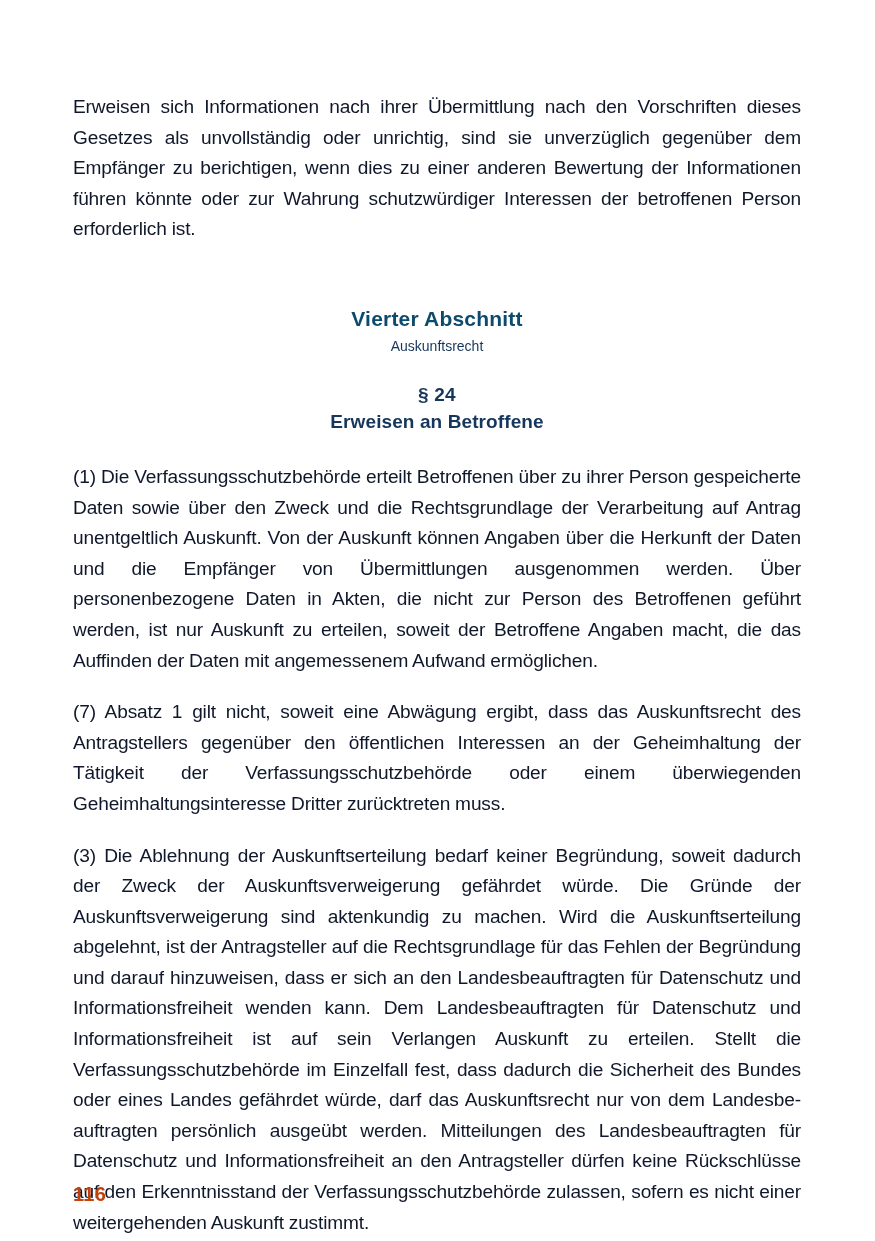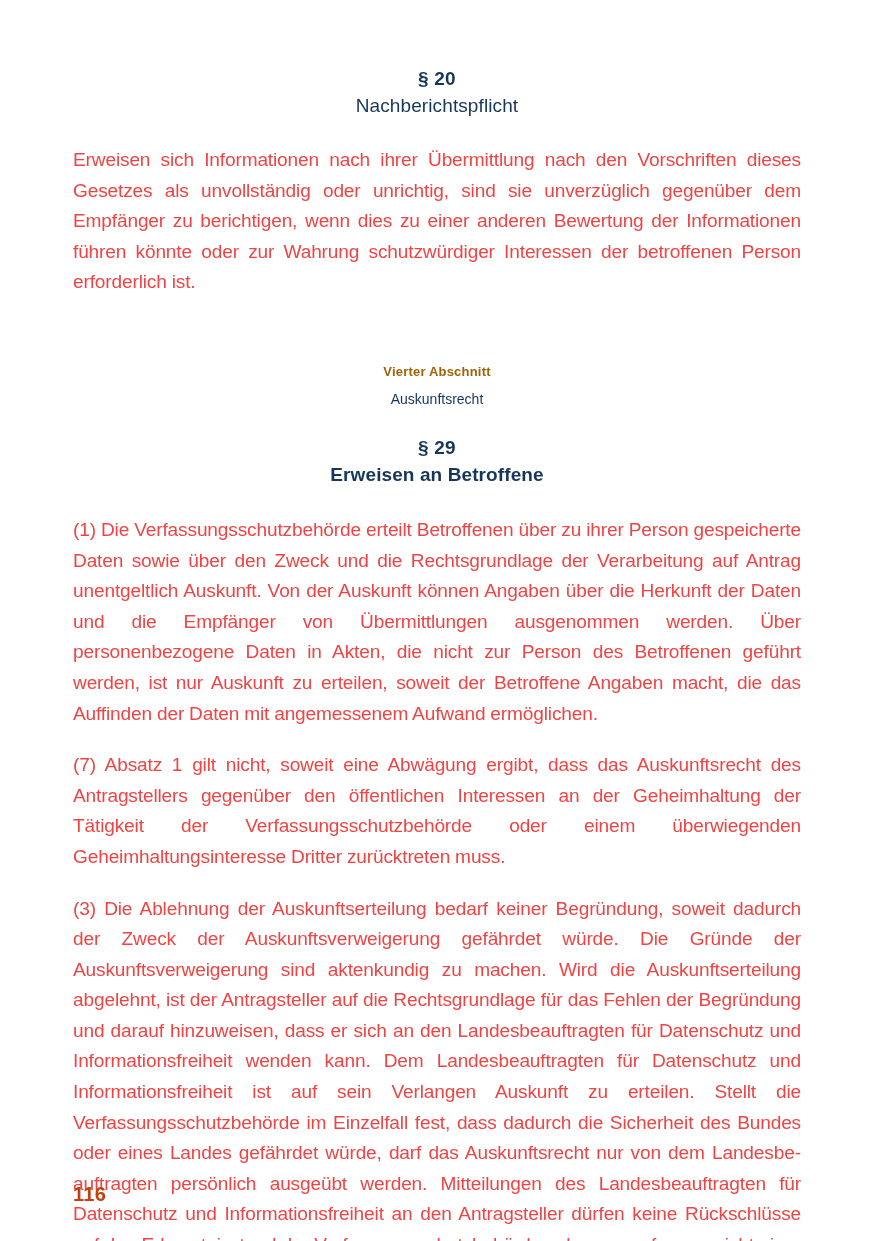--- a/index.html
+++ b/index.html
@@ -49,41 +49,41 @@
     font-size: 19px;
     font-weight: normal;
     line-height: 27px;
     letter-spacing: 0.1px;
     color: #16365c;
   }
   .sec-title.bold {
     font-weight: bold;
   }
   .abschnitt-number {
-    font-size: 13px;
+    font-size: 21px;
     font-weight: bold;
     line-height: 28px;
     letter-spacing: 0.2px;
-    color: #a16207;
+    color: #0c4a6e;
   }
   .abschnitt-title {
     font-size: 14px;
     font-weight: normal;
     line-height: 27px;
     color: #16365c;
   }
 
   
   .para {
     font-size: 19.1px;
     line-height: 30.6px;
     text-align: justify;
     text-justify: inter-word;
     hyphens: manual;
-    color: #ef4444;
+    color: #0f172a;
     margin: 0;
     letter-spacing: -0.15px;
     word-spacing: -0.2px;
   }
   .para + .para {
     margin-top: 21px;
   }
 
   
   .gap-after-heading   { height: 26px; }
@@ -103,40 +103,36 @@
     letter-spacing: 0.3px;
   }
 </style>
 </head>
 <body>
 
 <div class="page">
 
   <div class="content">
 
-    <div class="heading-block">
-      <div class="sec-number">§ 20</div>
-      <div class="sec-title">Nachberichtspflicht</div>
-    </div>
 
     <div class="gap-after-heading"></div>
 
     <p class="para">Erweisen sich Informationen nach ihrer Übermittlung nach den Vorschrif­ten dieses Gesetzes als unvollständig oder unrichtig, sind sie unverzüglich gegenüber dem Empfänger zu berichtigen, wenn dies zu einer anderen Be­wertung der Informationen führen könnte oder zur Wahrung schutzwürdi­ger Interessen der betroffenen Person erforderlich ist.</p>
 
     <div class="gap-before-abschnitt"></div>
 
     <div class="heading-block">
       <div class="abschnitt-number">Vierter Abschnitt</div>
       <div class="abschnitt-title">Auskunftsrecht</div>
     </div>
 
     <div class="gap-after-abschnitt"></div>
 
     <div class="heading-block">
-      <div class="sec-number">§ 29</div>
+      <div class="sec-number">§ 24</div>
       <div class="sec-title bold">Erweisen an Betroffene</div>
     </div>
 
     <div class="gap-after-sec21"></div>
 
     <p class="para">(1) Die Verfassungsschutzbehörde erteilt Betroffenen über zu ihrer Person gespeicherte Daten sowie über den Zweck und die Rechtsgrundlage der Verarbeitung auf Antrag unentgeltlich Auskunft. Von der Auskunft können Angaben über die Herkunft der Daten und die Empfänger von Übermittlun­gen ausgenommen werden. Über personenbezogene Daten in Akten, die nicht zur Person des Betroffenen geführt werden, ist nur Auskunft zu ertei­len, soweit der Betroffene Angaben macht, die das Auffinden der Daten mit angemessenem Aufwand ermöglichen.</p>
 
     <p class="para">(7) Absatz 1 gilt nicht, soweit eine Abwägung ergibt, dass das Auskunfts­recht des Antragstellers gegenüber den öffentlichen Interessen an der Ge­heimhaltung der Tätigkeit der Verfassungsschutzbehörde oder einem über­wiegenden Geheimhaltungsinteresse Dritter zurücktreten muss.</p>
 
     <p class="para">(3) Die Ablehnung der Auskunftserteilung bedarf keiner Begründung, so­weit dadurch der Zweck der Auskunftsverweigerung gefährdet würde. Die Gründe der Auskunftsverweigerung sind aktenkundig zu machen. Wird die Auskunftserteilung abgelehnt, ist der Antragsteller auf die Rechtsgrundla­ge für das Fehlen der Begründung und darauf hinzuweisen, dass er sich an den Landesbeauftragten für Datenschutz und Informationsfreiheit wenden kann. Dem Landesbeauftragten für Datenschutz und Informationsfreiheit ist auf sein Verlangen Auskunft zu erteilen. Stellt die Verfassungsschutzbe­hörde im Einzelfall fest, dass dadurch die Sicherheit des Bundes oder eines Landes gefährdet würde, darf das Auskunftsrecht nur von dem Landesbe­auftragten persönlich ausgeübt werden. Mitteilungen des Landesbeauftrag­ten für Datenschutz und Informationsfreiheit an den Antragsteller dürfen keine Rückschlüsse auf den Erkenntnisstand der Verfassungsschutzbehör­de zulassen, sofern es nicht einer weitergehenden Auskunft zustimmt.</p>

